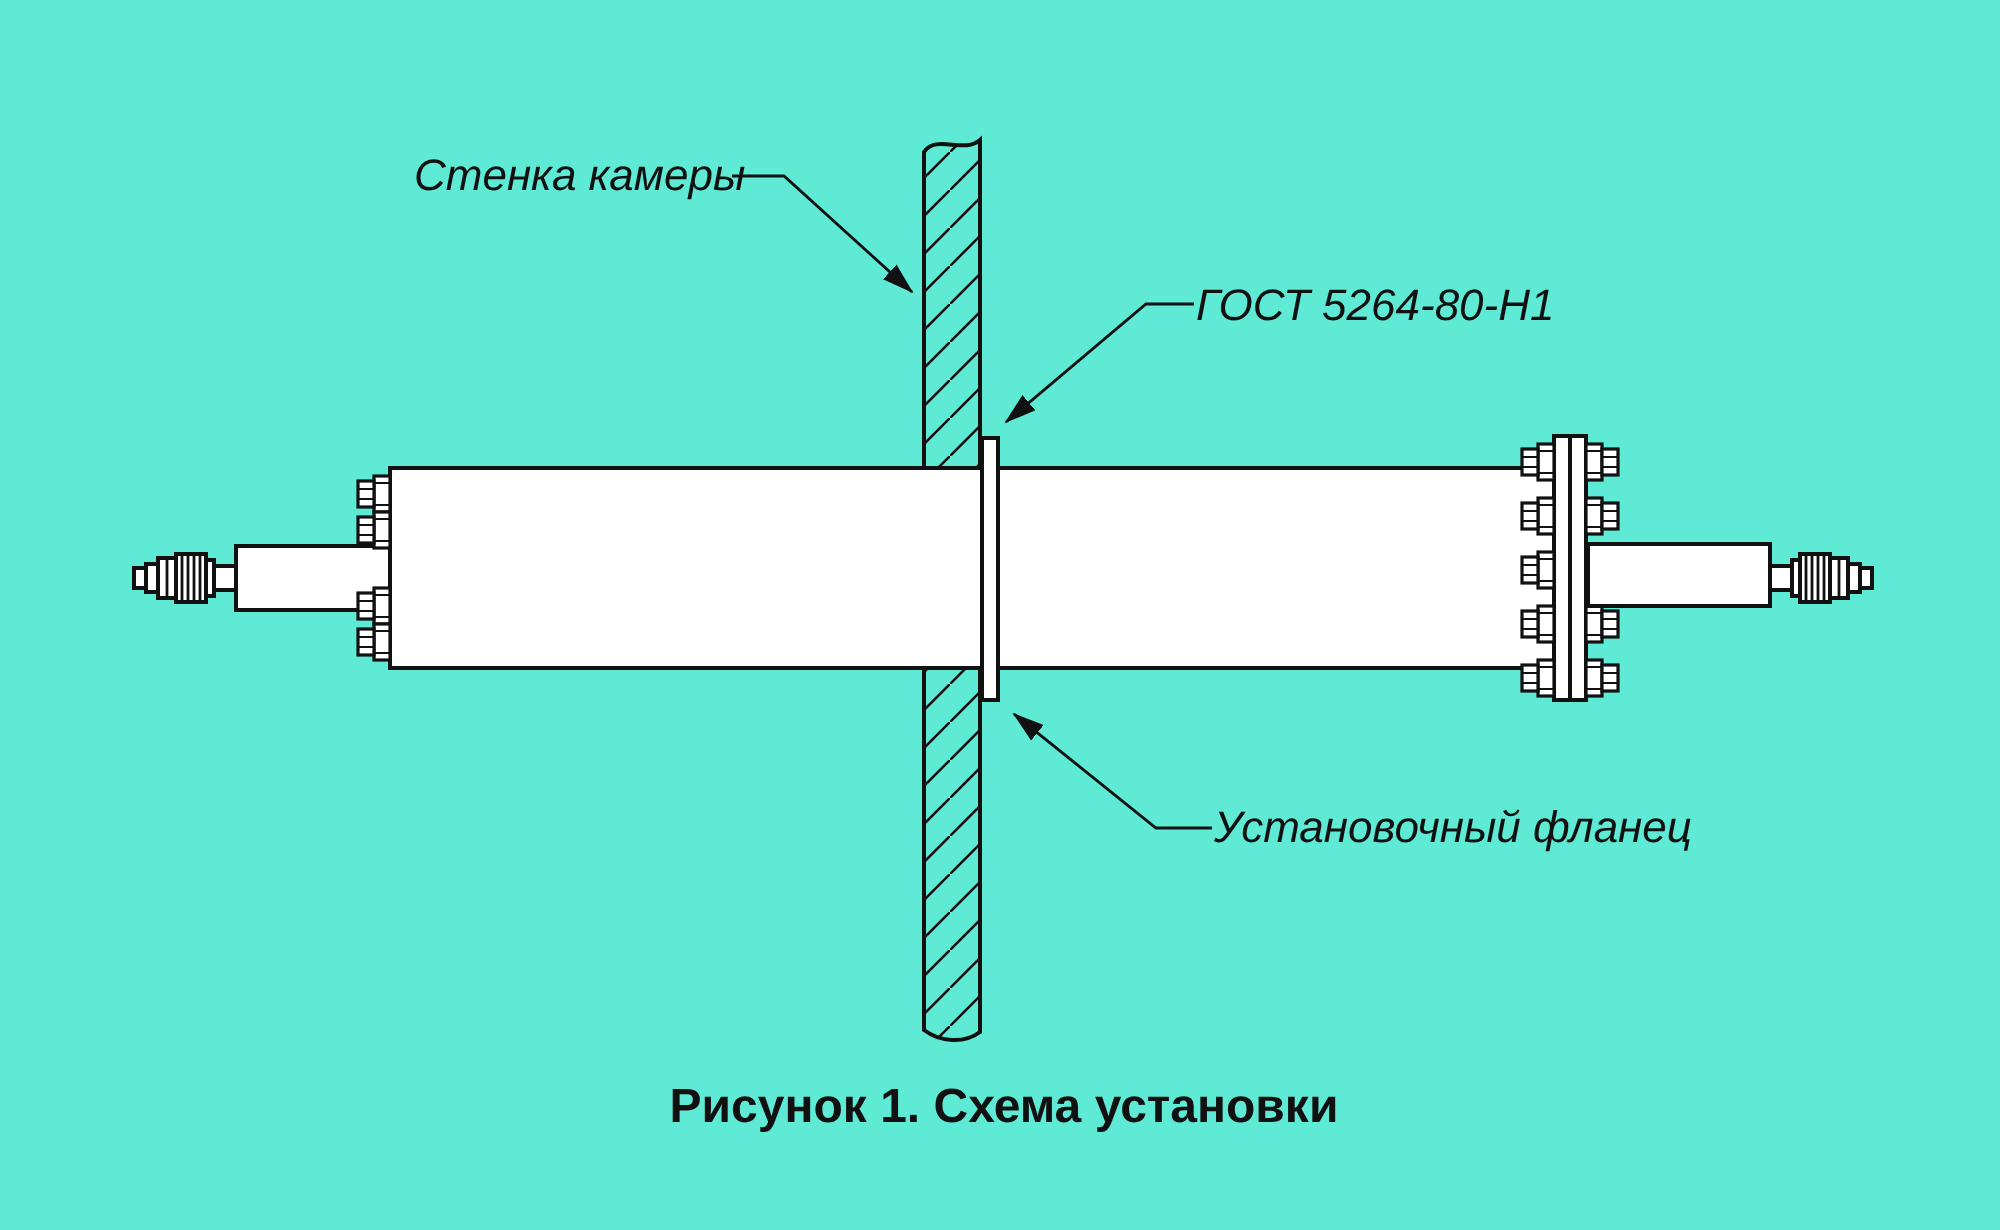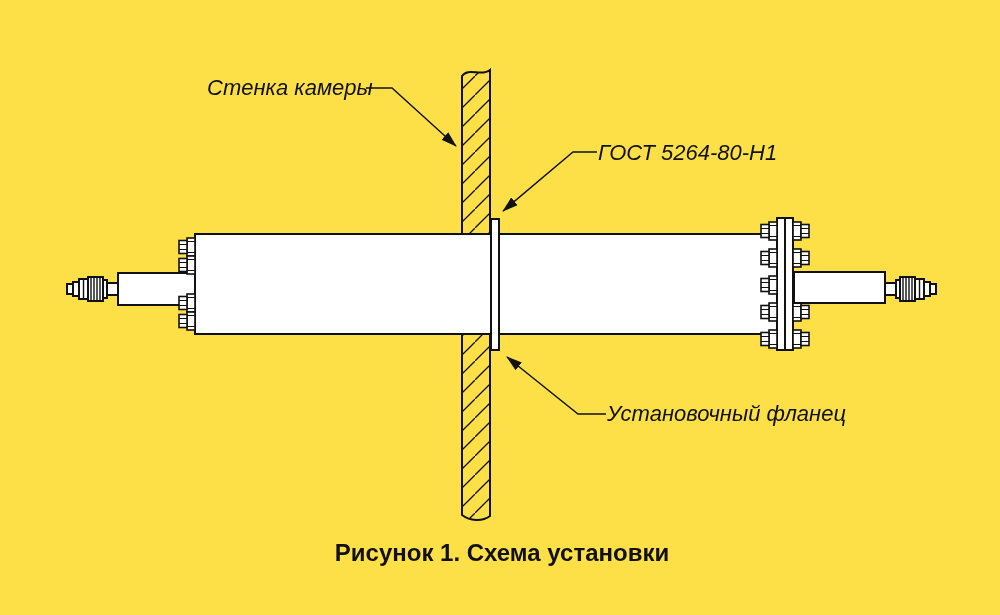--- a/index.html
+++ b/index.html
@@ -1,19 +1,19 @@
 <!DOCTYPE html>
 <html><head>
 <meta charset="utf-8">
 <style>
   html,body{margin:0;padding:0;background:#ffffff;}
   .stage{
     position:relative;
     width:1000px;height:615px;
-    background:#fde047;
+    background:#5eead4;
     font-family:"Liberation Sans", sans-serif;
     overflow:hidden;
   }
   .stage svg{position:absolute;left:0;top:0;}
   .part{fill:#ffffff;stroke:#111111;stroke-width:2;}
   .thin{stroke:#111111;stroke-width:1.4;fill:none;}
   .leader{stroke:#111111;stroke-width:1.4;fill:none;}
   .lbl{
     font-family:"Liberation Sans", sans-serif;
     font-style:italic;

